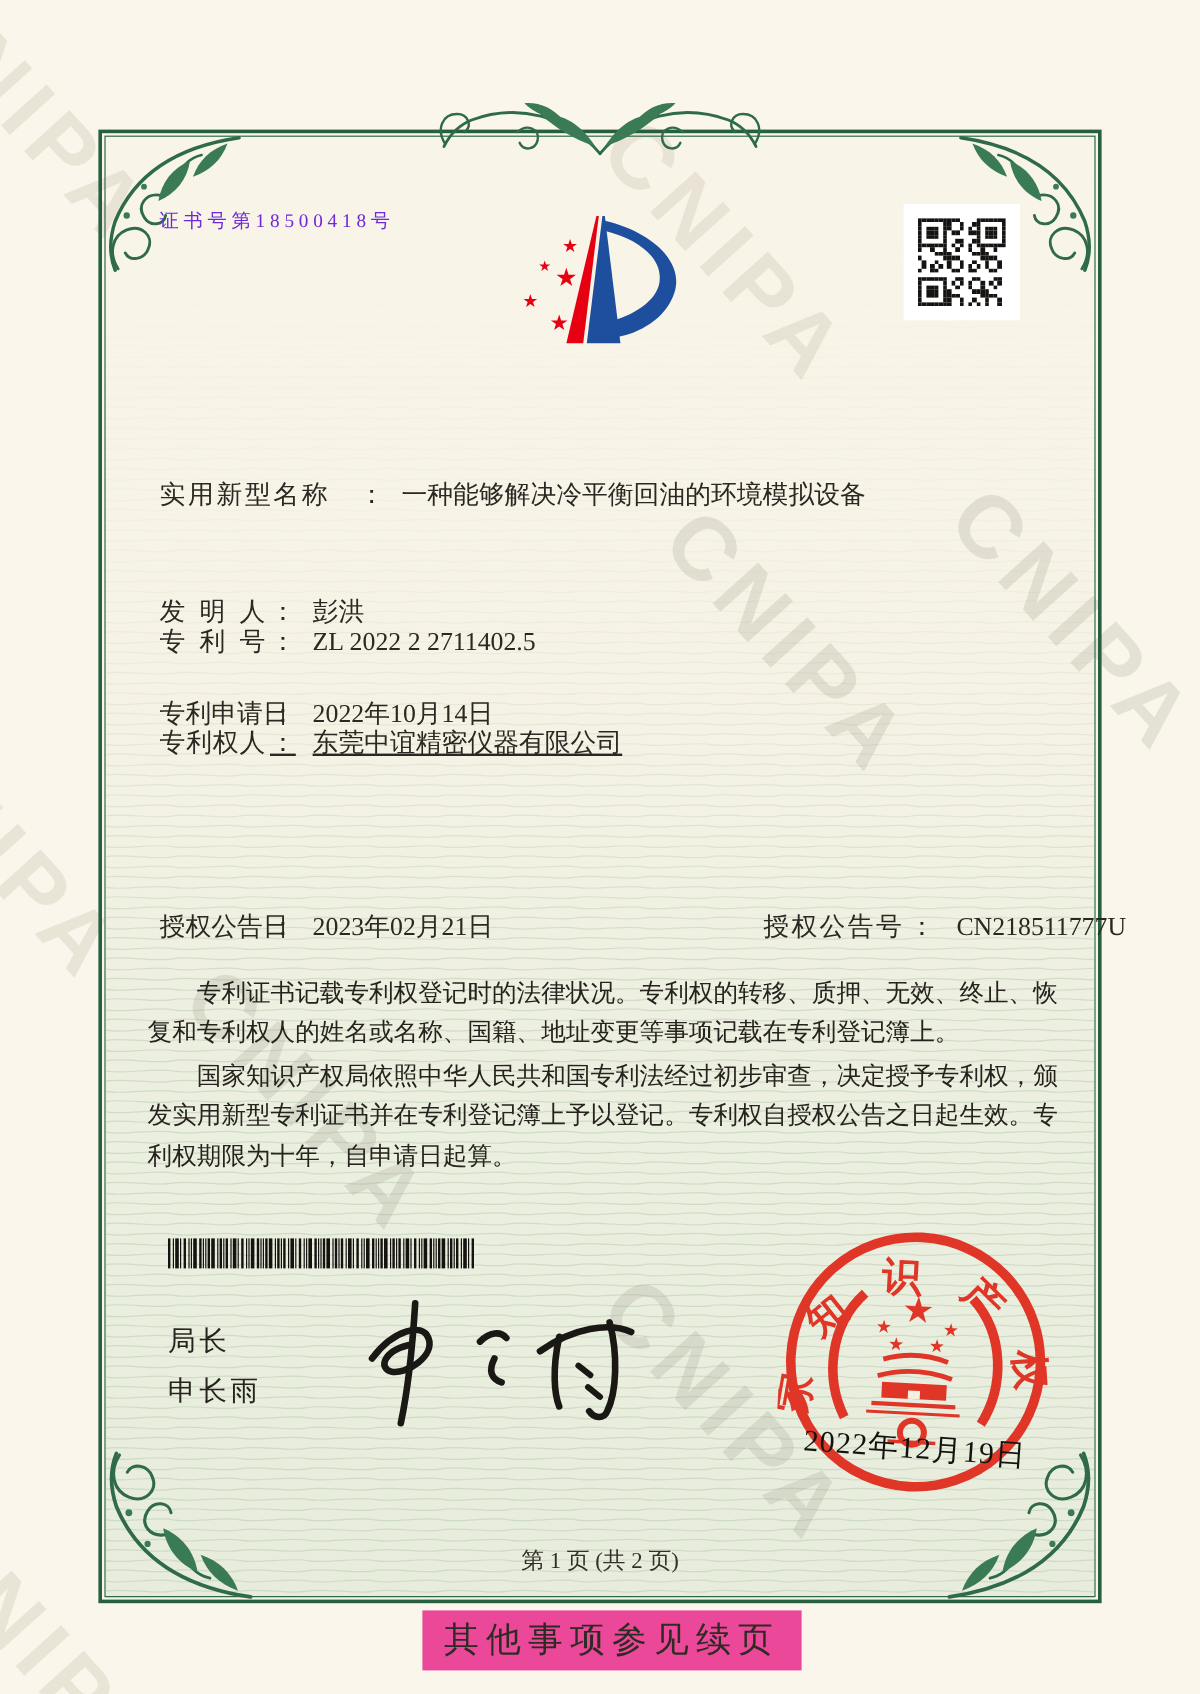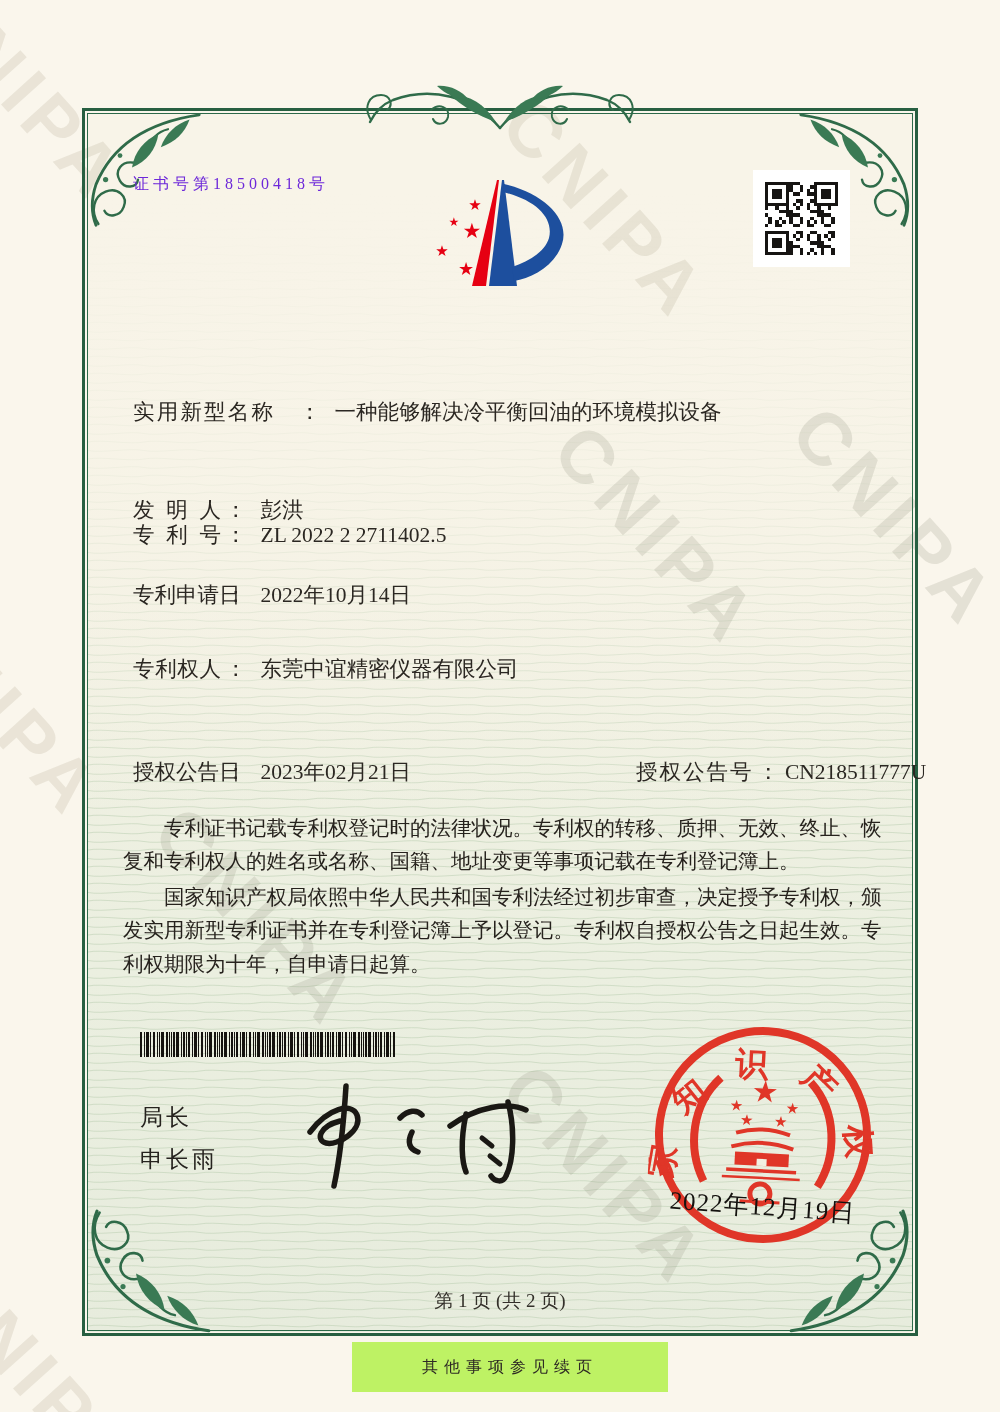--- a/index.html
+++ b/index.html
@@ -60,22 +60,22 @@
   .barcode i { position:absolute; top:0; height:100%; background:#15130f; }
   .sig-label { position:absolute; left:140px; font-family:"Liberation Sans","DejaVu Sans",sans-serif;
                font-size:23px; font-weight:500; letter-spacing:3px; color:#26231f; }
   .signature { position:absolute; left:282px; top:1080px; }
   .seal { position:absolute; left:650px; top:1022px; transform:rotate(3deg); }
   .seal-date { position:absolute; left:655px; top:1190px; width:215px; text-align:center;
                font-size:25px; color:#14120f; letter-spacing:1px; transform:rotate(4deg); }
   .page-info { position:absolute; left:0; top:1288px; width:1000px; text-align:center; font-size:19px; color:#33302a; }
   .bottom-note {
     position:absolute; z-index:6; left:352px; top:1342px; width:316px; height:50px;
-    background:#bef264; display:flex; align-items:center; justify-content:center;
-    font-size:16px; letter-spacing:6px; color:#2e2a24;
+    background:#ec4899; display:flex; align-items:center; justify-content:center;
+    font-size:29px; letter-spacing:6px; color:#2e2a24;
   }
 </style>
 </head>
 <body>
 
 <div class="page">
 
   <div class="wm" style="left:-34px; top:-36px;">CNIPA</div>
   <div class="wm" style="left:548px; top:82px;">CNIPA</div>
   <div class="wm inframe" style="left:838px; top:390px;">CNIPA</div>
@@ -638,27 +638,27 @@
     </div>
     <div class="row" style="top:460px;margin-top:35px;">
       <span class="lbl">发明人</span><span class="colon">：</span><span class="val">彭洪</span>
     </div>
     <div class="row" style="top:520px;">
       <span class="lbl">专利号</span><span class="colon">：</span><span class="val">ZL 2022 2 2711402.5</span>
     </div>
     <div class="row" style="top:580px;">
       <span class="lbl">专利申请日</span><span class="colon">：</span><span class="val">2022年10月14日</span>
     </div>
-    <div class="row" style="top:654px;">
+    <div class="row" style="top:604px;text-decoration:underline;">
       <span class="lbl">专利权人</span><span class="colon">：</span><span class="val">东莞中谊精密仪器有限公司</span>
     </div>
     <div class="row" style="top:757px; width:760px;">
       <span class="lbl">授权公告日</span><span class="colon">：</span><span class="val">2023年02月21日</span>
       <span class="pair2">
-        <span class="lbl2">授权公告号</span><span class="colon">：</span><span class="val" style="margin-left:4px;">CN218511777U</span>
+        <span class="lbl2">授权公告号</span><span class="colon">：</span><span class="val" style="margin-left:16px;">CN218511777U</span>
       </span>
     </div>
 
     <div class="body-text">
       <p>专利证书记载专利权登记时的法律状况。专利权的转移、质押、无效、终止、恢复和专利权人的姓名或名称、国籍、地址变更等事项记载在专利登记簿上。</p>
       <p>国家知识产权局依照中华人民共和国专利法经过初步审查，决定授予专利权，颁发实用新型专利证书并在专利登记簿上予以登记。专利权自授权公告之日起生效。专利权期限为十年，自申请日起算。</p>
     </div>
 
     <div class="barcode" id="barcode">
         <i style="left:0px;width:2px"></i>

